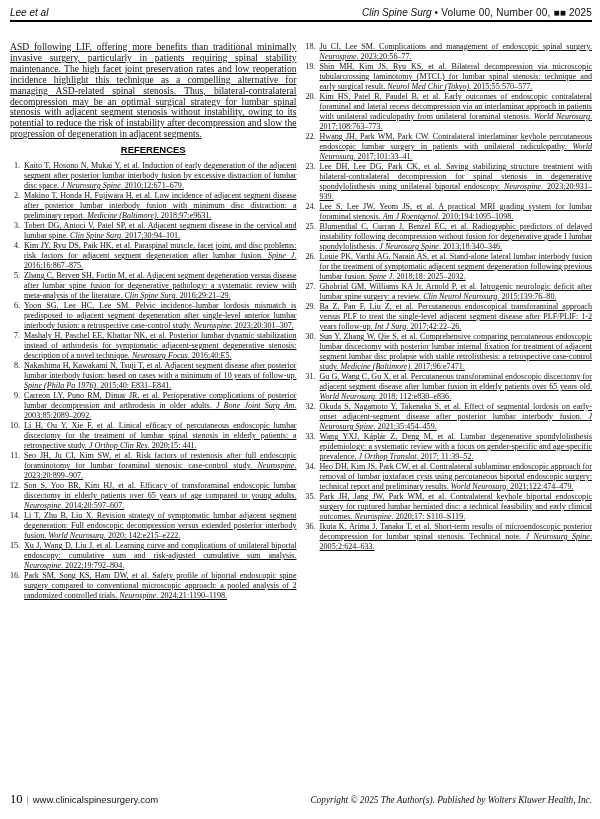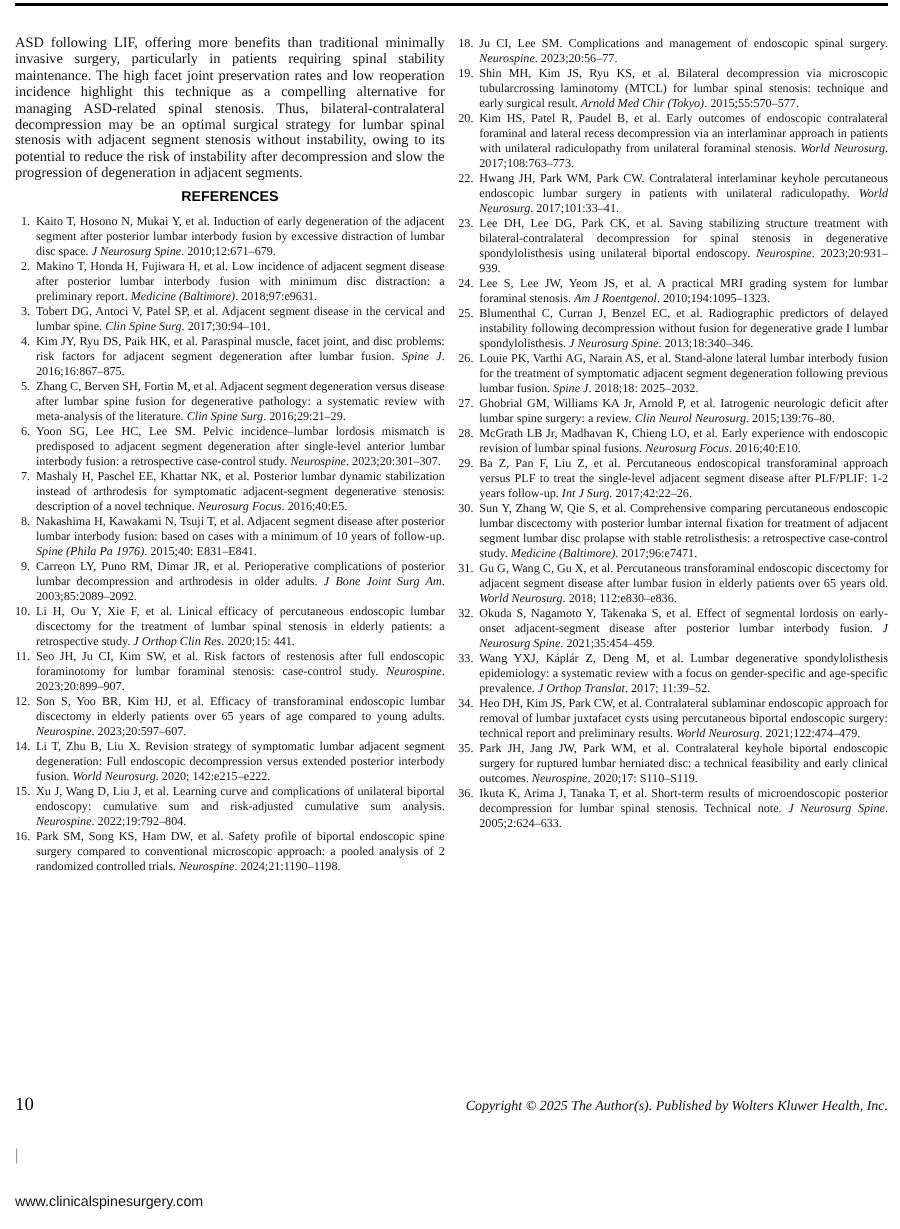--- a/index.html
+++ b/index.html
@@ -21,21 +21,21 @@
     font-style: italic;
     font-size: 10px;
     color: #0d0d0d;
   }
   .issue-info { font-style: italic; }
   .issue-plain { font-style: normal; letter-spacing: 0.2px; }
   .rule { height: 2px; background: #000; margin-top: 2px; }
 
   
   .columns { display: flex; gap: 9px; margin-top: 20px; }
-  .col { flex: 1 1 0; min-width: 0; }
+  .col { flex: 1 1 0; min-width: 0; text-decoration: underline; }
 
   .bodytext {
     margin: 0;
     font-size: 9.6px;
     line-height: 10.9px;
     text-align: justify;
     color: #141414;
   }
 
   .refhead {
@@ -66,76 +66,79 @@
     text-align: right;
   }
   .it { font-style: italic; }
 
   
   footer {
     position: absolute;
     left: 10px; right: 8px; bottom: 12px;
     display: flex; justify-content: space-between; align-items: baseline;
   }
-  .f-left { display: flex; align-items: baseline; gap: 20px; flex-direction: column; }
+  .f-left { display: flex; align-items: baseline; gap: 4px; }
   .pagenum { font-family: "Liberation Serif", serif; font-size: 12.5px; color: #000; }
   .fsep { color: #777; font-size: 11px; font-weight: 300; }
   .site {
     font-family: "Liberation Sans", sans-serif;
     font-size: 9.5px;
     color: #111; text-decoration: none;
   }
   .f-right {
     font-family: "Liberation Serif", serif;
     font-style: italic;
     font-size: 9.3px;
     color: #0d0d0d;
   }
 </style>
 </head>
 <body>
 
 <div class="page">
 
+  <header>
+    <span>Lee et al</span>
+    <span><span class="issue-info">Clin Spine Surg</span><span class="issue-plain"> • Volume 00, Number 00, ■■ 2025</span></span>
+  </header>
   <div class="rule"></div>
 
   <main class="columns">
     <section class="col">
       <p class="bodytext">ASD following LIF, offering more benefits than traditional minimally invasive surgery, particularly in patients requiring spinal stability maintenance. The high facet joint preservation rates and low reoperation incidence highlight this technique as a compelling alternative for managing ASD-related spinal stenosis. Thus, bilateral-contralateral decompression may be an optimal surgical strategy for lumbar spinal stenosis with adjacent segment stenosis without instability, owing to its potential to reduce the risk of instability after decompression and slow the progression of degeneration in adjacent segments.</p>
       <h2 class="refhead">REFERENCES</h2>
       <ol class="reflist" id="refs-left">
           <li><span class="ref-num">1.</span><span>Kaito T, Hosono N, Mukai Y, et al. Induction of early degeneration of the adjacent segment after posterior lumbar interbody fusion by excessive distraction of lumbar disc space. </span><span class="it">J Neurosurg Spine</span><span>. 2010;12:671–679.</span></li>
           <li><span class="ref-num">2.</span><span>Makino T, Honda H, Fujiwara H, et al. Low incidence of adjacent segment disease after posterior lumbar interbody fusion with minimum disc distraction: a preliminary report. </span><span class="it">Medicine (Baltimore)</span><span>. 2018;97:e9631.</span></li>
           <li><span class="ref-num">3.</span><span>Tobert DG, Antoci V, Patel SP, et al. Adjacent segment disease in the cervical and lumbar spine. </span><span class="it">Clin Spine Surg</span><span>. 2017;30:94–101.</span></li>
           <li><span class="ref-num">4.</span><span>Kim JY, Ryu DS, Paik HK, et al. Paraspinal muscle, facet joint, and disc problems: risk factors for adjacent segment degeneration after lumbar fusion. </span><span class="it">Spine J</span><span>. 2016;16:867–875.</span></li>
           <li><span class="ref-num">5.</span><span>Zhang C, Berven SH, Fortin M, et al. Adjacent segment degeneration versus disease after lumbar spine fusion for degenerative pathology: a systematic review with meta-analysis of the literature. </span><span class="it">Clin Spine Surg</span><span>. 2016;29:21–29.</span></li>
           <li><span class="ref-num">6.</span><span>Yoon SG, Lee HC, Lee SM. Pelvic incidence–lumbar lordosis mismatch is predisposed to adjacent segment degeneration after single-level anterior lumbar interbody fusion: a retrospective case-control study. </span><span class="it">Neurospine</span><span>. 2023;20:301–307.</span></li>
           <li><span class="ref-num">7.</span><span>Mashaly H, Paschel EE, Khattar NK, et al. Posterior lumbar dynamic stabilization instead of arthrodesis for symptomatic adjacent-segment degenerative stenosis: description of a novel technique. </span><span class="it">Neurosurg Focus</span><span>. 2016;40:E5.</span></li>
           <li><span class="ref-num">8.</span><span>Nakashima H, Kawakami N, Tsuji T, et al. Adjacent segment disease after posterior lumbar interbody fusion: based on cases with a minimum of 10 years of follow-up. </span><span class="it">Spine (Phila Pa 1976)</span><span>. 2015;40: E831–E841.</span></li>
           <li><span class="ref-num">9.</span><span>Carreon LY, Puno RM, Dimar JR, et al. Perioperative complications of posterior lumbar decompression and arthrodesis in older adults. </span><span class="it">J Bone Joint Surg Am</span><span>. 2003;85:2089–2092.</span></li>
           <li><span class="ref-num">10.</span><span>Li H, Ou Y, Xie F, et al. Linical efficacy of percutaneous endoscopic lumbar discectomy for the treatment of lumbar spinal stenosis in elderly patients: a retrospective study. </span><span class="it">J Orthop Clin Res</span><span>. 2020;15: 441.</span></li>
           <li><span class="ref-num">11.</span><span>Seo JH, Ju CI, Kim SW, et al. Risk factors of restenosis after full endoscopic foraminotomy for lumbar foraminal stenosis: case-control study. </span><span class="it">Neurospine</span><span>. 2023;20:899–907.</span></li>
-          <li><span class="ref-num">12.</span><span>Son S, Yoo BR, Kim HJ, et al. Efficacy of transforaminal endoscopic lumbar discectomy in elderly patients over 65 years of age compared to young adults. </span><span class="it">Neurospine</span><span>. 2023;20:597–607.</span></li>
+          <li><span class="ref-num">12.</span><span>Son S, Yoo BR, Kim HJ, et al. Efficacy of transforaminal endoscopic lumbar discectomy in elderly patients over 65 years of age compared to young adults. </span><span class="it">Neurospine</span><span>. 2014;20:597–607.</span></li>
           <li><span class="ref-num">14.</span><span>Li T, Zhu B, Liu X. Revision strategy of symptomatic lumbar adjacent segment degeneration: Full endoscopic decompression versus extended posterior interbody fusion. </span><span class="it">World Neurosurg</span><span>. 2020; 142:e215–e222.</span></li>
           <li><span class="ref-num">15.</span><span>Xu J, Wang D, Liu J, et al. Learning curve and complications of unilateral biportal endoscopy: cumulative sum and risk-adjusted cumulative sum analysis. </span><span class="it">Neurospine</span><span>. 2022;19:792–804.</span></li>
           <li><span class="ref-num">16.</span><span>Park SM, Song KS, Ham DW, et al. Safety profile of biportal endoscopic spine surgery compared to conventional microscopic approach: a pooled analysis of 2 randomized controlled trials. </span><span class="it">Neurospine</span><span>. 2024;21:1190–1198.</span></li>
         </ol>
     </section>
     <section class="col">
       <ol class="reflist" id="refs-right">
           <li><span class="ref-num">18.</span><span>Ju CI, Lee SM. Complications and management of endoscopic spinal surgery. </span><span class="it">Neurospine</span><span>. 2023;20:56–77.</span></li>
-          <li><span class="ref-num">19.</span><span>Shin MH, Kim JS, Ryu KS, et al. Bilateral decompression via microscopic tubularcrossing laminotomy (MTCL) for lumbar spinal stenosis: technique and early surgical result. </span><span class="it">Arnold Med Chir (Tokyo)</span><span>. 2015;55:570–577.</span></li>
+          <li><span class="ref-num">19.</span><span>Shin MH, Kim JS, Ryu KS, et al. Bilateral decompression via microscopic tubularcrossing laminotomy (MTCL) for lumbar spinal stenosis: technique and early surgical result. </span><span class="it">Neurol Med Chir (Tokyo)</span><span>. 2015;55:570–577.</span></li>
           <li><span class="ref-num">20.</span><span>Kim HS, Patel R, Paudel B, et al. Early outcomes of endoscopic contralateral foraminal and lateral recess decompression via an interlaminar approach in patients with unilateral radiculopathy from unilateral foraminal stenosis. </span><span class="it">World Neurosurg</span><span>. 2017;108:763–773.</span></li>
           <li><span class="ref-num">22.</span><span>Hwang JH, Park WM, Park CW. Contralateral interlaminar keyhole percutaneous endoscopic lumbar surgery in patients with unilateral radiculopathy. </span><span class="it">World Neurosurg</span><span>. 2017;101:33–41.</span></li>
           <li><span class="ref-num">23.</span><span>Lee DH, Lee DG, Park CK, et al. Saving stabilizing structure treatment with bilateral-contralateral decompression for spinal stenosis in degenerative spondylolisthesis using unilateral biportal endoscopy. </span><span class="it">Neurospine</span><span>. 2023;20:931–939.</span></li>
-          <li><span class="ref-num">24.</span><span>Lee S, Lee JW, Yeom JS, et al. A practical MRI grading system for lumbar foraminal stenosis. </span><span class="it">Am J Roentgenol</span><span>. 2010;194:1095–1323.</span></li>
+          <li><span class="ref-num">24.</span><span>Lee S, Lee JW, Yeom JS, et al. A practical MRI grading system for lumbar foraminal stenosis. </span><span class="it">Am J Roentgenol</span><span>. 2010;194:1095–1098.</span></li>
           <li><span class="ref-num">25.</span><span>Blumenthal C, Curran J, Benzel EC, et al. Radiographic predictors of delayed instability following decompression without fusion for degenerative grade I lumbar spondylolisthesis. </span><span class="it">J Neurosurg Spine</span><span>. 2013;18:340–346.</span></li>
           <li><span class="ref-num">26.</span><span>Louie PK, Varthi AG, Narain AS, et al. Stand-alone lateral lumbar interbody fusion for the treatment of symptomatic adjacent segment degeneration following previous lumbar fusion. </span><span class="it">Spine J</span><span>. 2018;18: 2025–2032.</span></li>
           <li><span class="ref-num">27.</span><span>Ghobrial GM, Williams KA Jr, Arnold P, et al. Iatrogenic neurologic deficit after lumbar spine surgery: a review. </span><span class="it">Clin Neurol Neurosurg</span><span>. 2015;139:76–80.</span></li>
-          <li><span class="ref-num">28.</span><span>McGrath LB Jr, Madhavan K, Chieng LO, et al. Early experience with endoscopic revision of lumbar spinal fusions. </span><span class="it">Neurosurg Focus</span><span>. 2016;40:E10.</span></li>
           <li><span class="ref-num">29.</span><span>Ba Z, Pan F, Liu Z, et al. Percutaneous endoscopical transforaminal approach versus PLF to treat the single-level adjacent segment disease after PLF/PLIF: 1-2 years follow-up. </span><span class="it">Int J Surg</span><span>. 2017;42:22–26.</span></li>
           <li><span class="ref-num">30.</span><span>Sun Y, Zhang W, Qie S, et al. Comprehensive comparing percutaneous endoscopic lumbar discectomy with posterior lumbar internal fixation for treatment of adjacent segment lumbar disc prolapse with stable retrolisthesis: a retrospective case-control study. </span><span class="it">Medicine (Baltimore)</span><span>. 2017;96:e7471.</span></li>
           <li><span class="ref-num">31.</span><span>Gu G, Wang C, Gu X, et al. Percutaneous transforaminal endoscopic discectomy for adjacent segment disease after lumbar fusion in elderly patients over 65 years old. </span><span class="it">World Neurosurg</span><span>. 2018; 112:e830–e836.</span></li>
           <li><span class="ref-num">32.</span><span>Okuda S, Nagamoto Y, Takenaka S, et al. Effect of segmental lordosis on early-onset adjacent-segment disease after posterior lumbar interbody fusion. </span><span class="it">J Neurosurg Spine</span><span>. 2021;35:454–459.</span></li>
           <li><span class="ref-num">33.</span><span>Wang YXJ, Káplár Z, Deng M, et al. Lumbar degenerative spondylolisthesis epidemiology: a systematic review with a focus on gender-specific and age-specific prevalence. </span><span class="it">J Orthop Translat</span><span>. 2017; 11:39–52.</span></li>
           <li><span class="ref-num">34.</span><span>Heo DH, Kim JS, Park CW, et al. Contralateral sublaminar endoscopic approach for removal of lumbar juxtafacet cysts using percutaneous biportal endoscopic surgery: technical report and preliminary results. </span><span class="it">World Neurosurg</span><span>. 2021;122:474–479.</span></li>
           <li><span class="ref-num">35.</span><span>Park JH, Jang JW, Park WM, et al. Contralateral keyhole biportal endoscopic surgery for ruptured lumbar herniated disc: a technical feasibility and early clinical outcomes. </span><span class="it">Neurospine</span><span>. 2020;17: S110–S119.</span></li>
           <li><span class="ref-num">36.</span><span>Ikuta K, Arima J, Tanaka T, et al. Short-term results of microendoscopic posterior decompression for lumbar spinal stenosis. Technical note. </span><span class="it">J Neurosurg Spine</span><span>. 2005;2:624–633.</span></li>
         </ol>
     </section>

